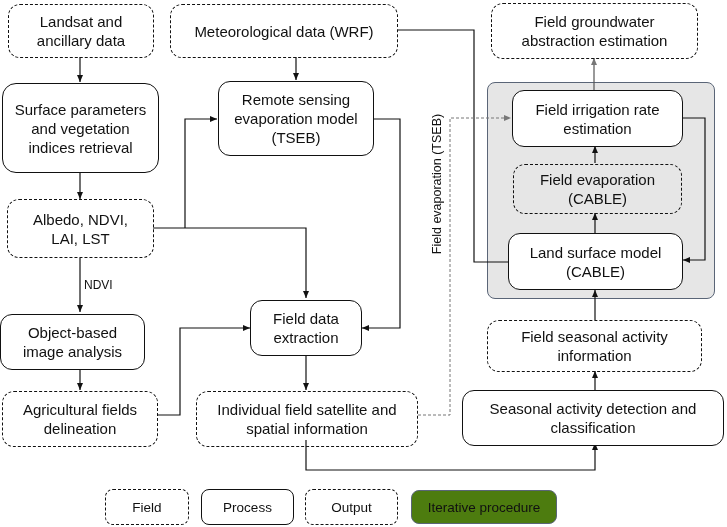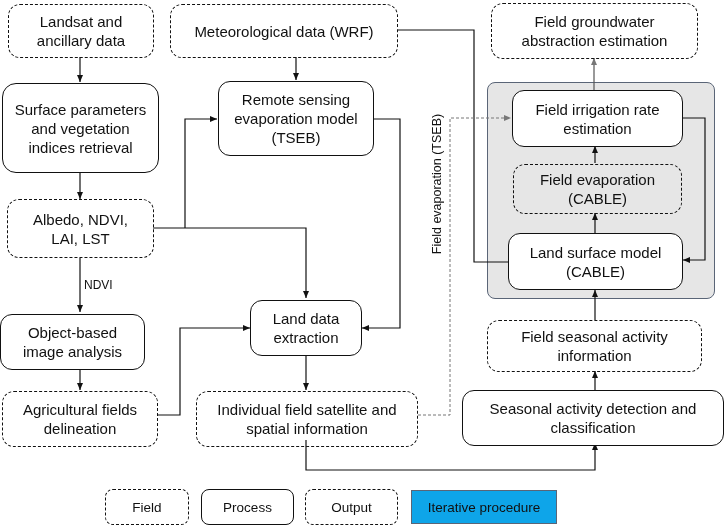--- a/index.html
+++ b/index.html
@@ -57,26 +57,26 @@
 <div class="node process" style="left:218px;top:81px;width:156px;height:75px;padding:0 10px;text-align:center;">Remote sensing evaporation model (TSEB)</div>
 
 <div class="node process" style="left:512px;top:90px;width:171px;height:57px;padding:0 18px;">Field irrigation rate estimation</div>
 <div class="node output" style="left:513px;top:164px;width:169px;height:50px;padding:4px 10px;">Field evaporation (CABLE)</div>
 <div class="node process" style="left:508px;top:233px;width:175px;height:57px;padding:0 10px;">Land surface model (CABLE)</div>
 
 <div class="node output" style="left:7px;top:199px;width:147px;height:59px;padding:0 18px;">Albedo, NDVI, LAI, LST</div>
 <div class="lbl" style="left:84px;top:278px;">NDVI</div>
 
 <div class="node process" style="left:0;top:314px;width:145px;height:56px;padding:0 18px;">Object-based image analysis</div>
-<div class="node process" style="left:250px;top:300px;width:112px;height:56px;padding:0 10px;">Land data extraction</div>
+<div class="node process" style="left:250px;top:300px;width:112px;height:56px;padding:0 10px;">Field data extraction</div>
 
 <div class="node output" style="left:487px;top:320px;width:215px;height:52px;padding:0 20px;">Field seasonal activity information</div>
 
 <div class="node output" style="left:2px;top:391px;width:156px;height:56px;padding:0 6px;">Agricultural fields delineation</div>
 <div class="node output" style="left:196px;top:391px;width:222px;height:56px;padding:0 10px;">Individual field satellite and spatial information</div>
 <div class="node process" style="left:462px;top:390px;width:262px;height:56px;padding:0 8px;">Seasonal activity detection and classification</div>
 
 <div class="lbl" style="left:437px;top:184px;font-size:12.5px;transform:translate(-50%,-50%) rotate(-90deg);white-space:nowrap;">Field evaporation (TSEB)</div>
 
 <div class="node input legend" style="left:105px;top:489px;width:84px;height:36px;">Field</div>
 <div class="node process legend" style="left:201px;top:489px;width:93px;height:36px;">Process</div>
 <div class="node output legend" style="left:305px;top:489px;width:93px;height:36px;">Output</div>
-<div class="node legend" style="left:411px;top:490px;width:146px;height:34px;background:#0ea5e9;border:1.2px solid #5a6577;border-radius:0;">Iterative procedure</div>
+<div class="node legend" style="left:411px;top:490px;width:146px;height:34px;background:#4d7c0f;border:1.2px solid #5a6577;border-radius:8px;">Iterative procedure</div>
 
 </body></html>

